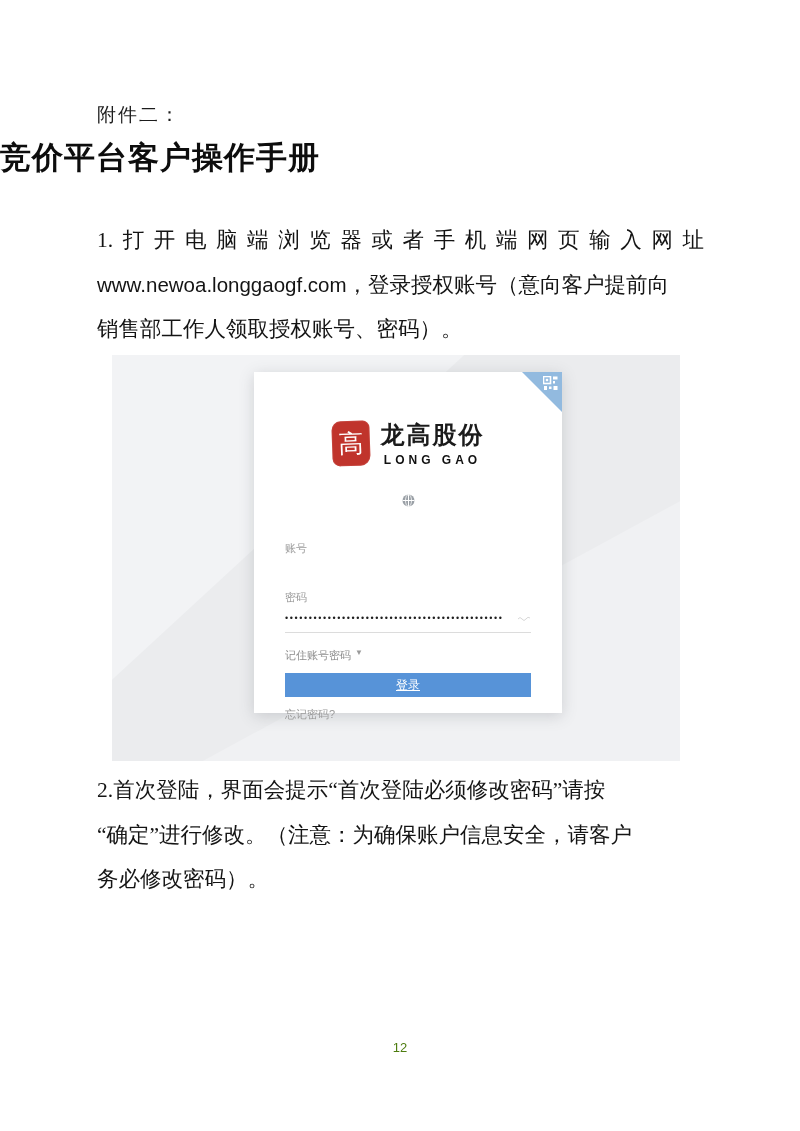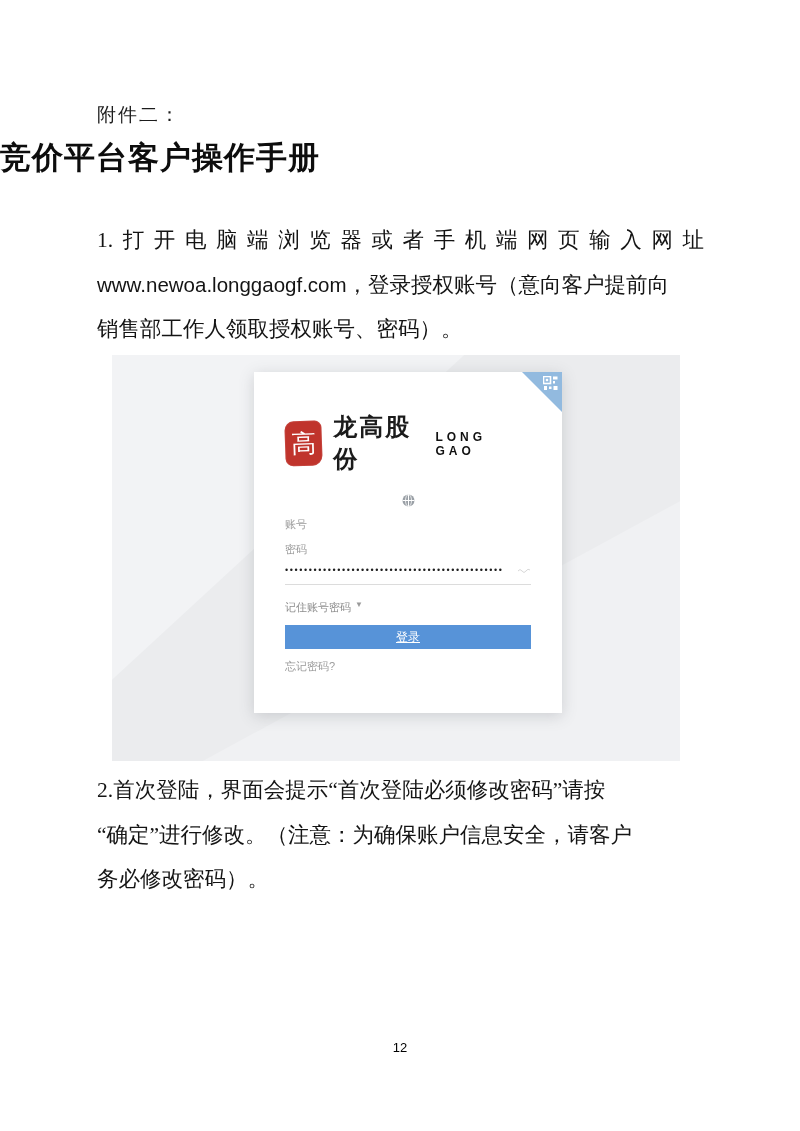--- a/index.html
+++ b/index.html
@@ -24,21 +24,21 @@
     color:#141414; line-height:44.5px; }
   .para-1 { top:218px; }
   .para-2 { top:768px; }
   .p-line { display:block; white-space:nowrap; }
   .p-line.justified { white-space:normal; text-align:justify; text-align-last:justify; }
   .url-sans { font-family:"Liberation Sans","DejaVu Sans",sans-serif; font-size:20.5px;margin-top:44px; }
 
   .page-number {
     position:absolute; left:0; top:1040px; width:100%; text-align:center;
     font-family:"Liberation Sans","DejaVu Sans",sans-serif;
-    font-size:13px; color:#000000;
+    font-size:13px; color:#4d7c0f;
   }
 
   
   .screenshot {
     position:absolute; left:112px; top:355px; width:568px; height:406px;
     background:var(--bg_gray,#ebecee); overflow:hidden;
   }
   .bg-shade { position:absolute; inset:0; }
   .bg-shade.s1 { background:#f2f3f5; clip-path:polygon(0 0, 62% 0, 0 80%); }
   .bg-shade.s2 { background:#f0f1f3; clip-path:polygon(100% 36%, 100% 100%, 16% 100%); }
@@ -59,29 +59,29 @@
 
   .logo-row { display:flex; justify-content:center; align-items:center;
     gap:11px; margin-top:44px; height:54px; }
   .seal {
     width:38px; height:45px; background:var(--seal_red,#c0342c);
     border-radius:9px 7px 10px 8px; transform:rotate(-2deg);
     display:flex; align-items:center; justify-content:center;
     color:#ffffff; font-size:25px; font-family:"Liberation Serif",serif;
     box-shadow:inset 0 0 0 1px rgba(255,255,255,0.08);
   }
-  .brand-text { display:flex; flex-direction:row; align-items:center; }
+  .brand-text { display:flex; flex-direction:column; align-items:center; }
   .brand-cn { font-size:24px; font-weight:bold; color:#1b1b1b; letter-spacing:2px;
     font-family:"Liberation Serif","DejaVu Serif",serif; }
   .brand-en { font-size:12px; font-weight:bold; color:#111111; letter-spacing:4px;
     margin-top:2px; }
 
   .globe-wrap { display:flex; justify-content:center; margin-top:24px; }
 
-  .field { margin-top:10px; }
+  .field { margin-top:34px; }
   .field-label { font-size:11px; color:#9a9a9a; }
   .field-value {
     margin-top:8px; padding-bottom:9px; border-bottom:1px solid #dcdcdc;
     font-size:13px; color:#3b3b3b; display:flex; align-items:center;
     justify-content:space-between;
   }
   .pwd-dots { font-size:9px; letter-spacing:1.6px; color:#1f1f1f; line-height:10px; }
   .pwd-reveal { width:14px; height:8px; opacity:.55; }
 
   .remember-row { margin-top:15px; font-size:11px; color:#8d8d8d;

